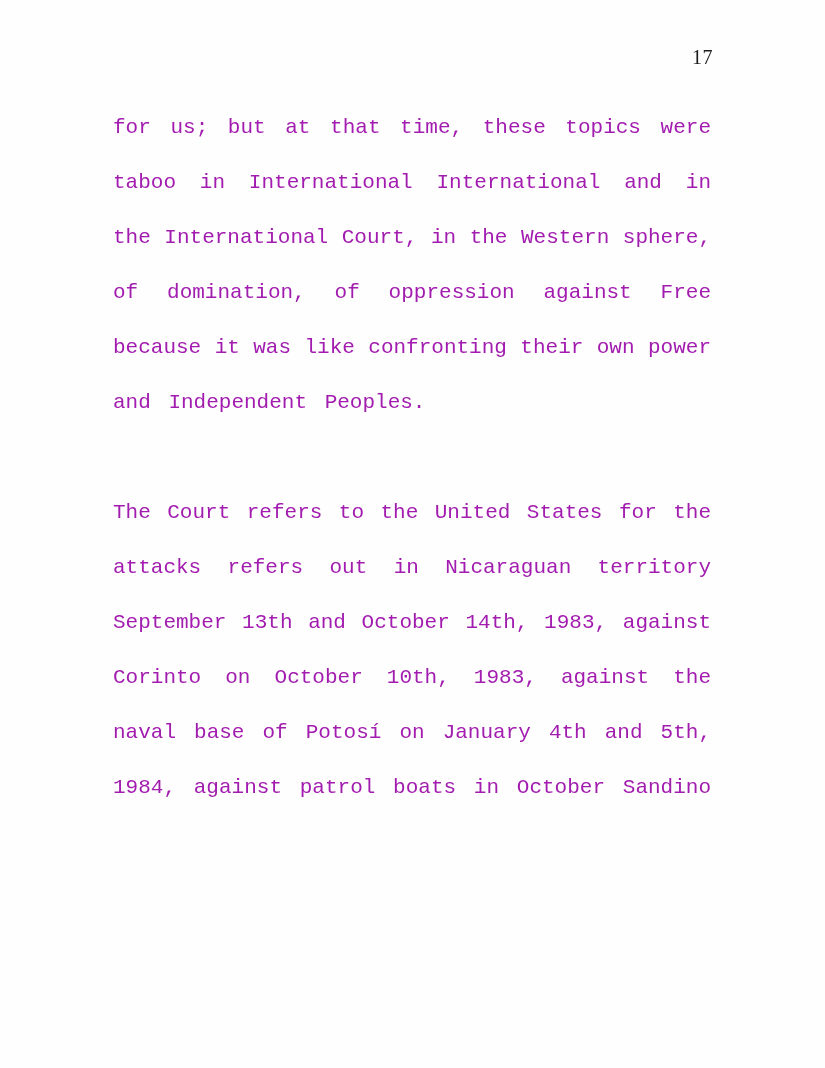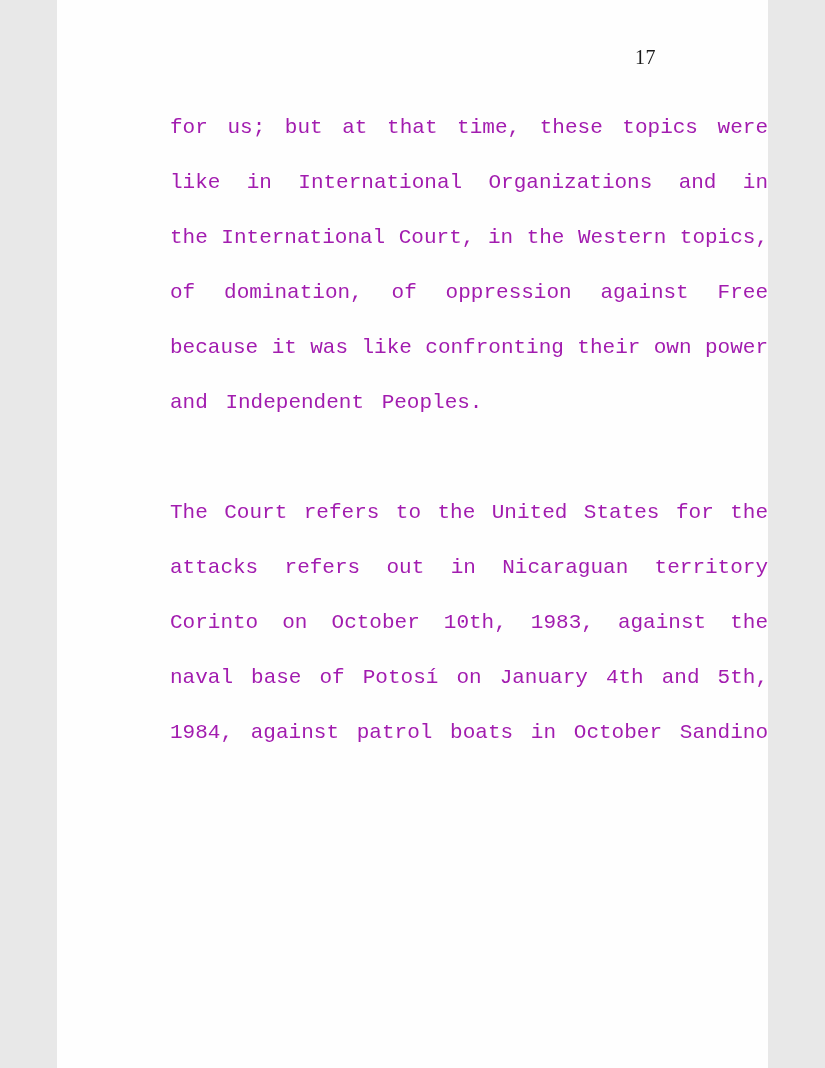--- a/index.html
+++ b/index.html
@@ -2,21 +2,21 @@
 <html><head>
 <meta charset="utf-8">
 <style>
   html, body {
     margin: 0;
     padding: 0;
     background: #e8e8e8;
   }
   .page {
     position: relative;
-    width: 711px;
+    width: 825px;
     height: 1068px;
     margin: 0 auto;
     background: #fefefe;
     color: #0b0b0b;
     overflow: hidden;
   }
   .page-number {
     position: absolute;
     top: 46px;
     right: 112px;
@@ -57,29 +57,30 @@
 <body>
 
 <div class="page">
 
   <div class="page-number">17</div>
 
   <div class="text-block">
 
     <div class="paragraph">
       <div class="line">for us; but at that time, these topics were</div>
-      <div class="line">like in International Organizations and in</div>
-      <div class="line">the International Court, in the Western topics,</div>
+      <div class="line">taboo in International International and in</div>
+      <div class="line">the International Court, in the Western sphere,</div>
       <div class="line">of domination, of oppression against Free</div>
       <div class="line">because it was like confronting their own power</div>
       <div class="line flush">and Independent Peoples.</div>
     </div>
 
     <div class="paragraph">
       <div class="line">The Court refers to the United States for the</div>
       <div class="line">attacks refers out in Nicaraguan territory</div>
+      <div class="line">September 13th and October 14th, 1983, against</div>
       <div class="line">Corinto on October 10th, 1983, against the</div>
       <div class="line">naval base of Potosí on January 4th and 5th,</div>
       <div class="line">1984, against patrol boats in October Sandino</div>
     </div>
 
   </div>
 </div>
 
 </body></html>

